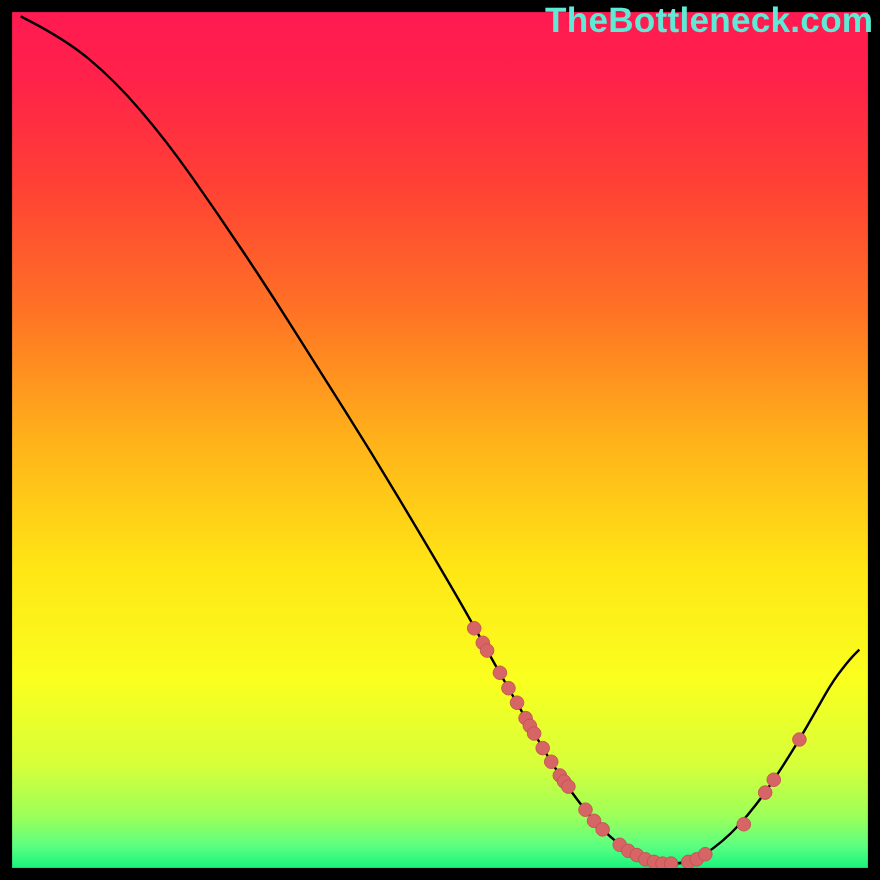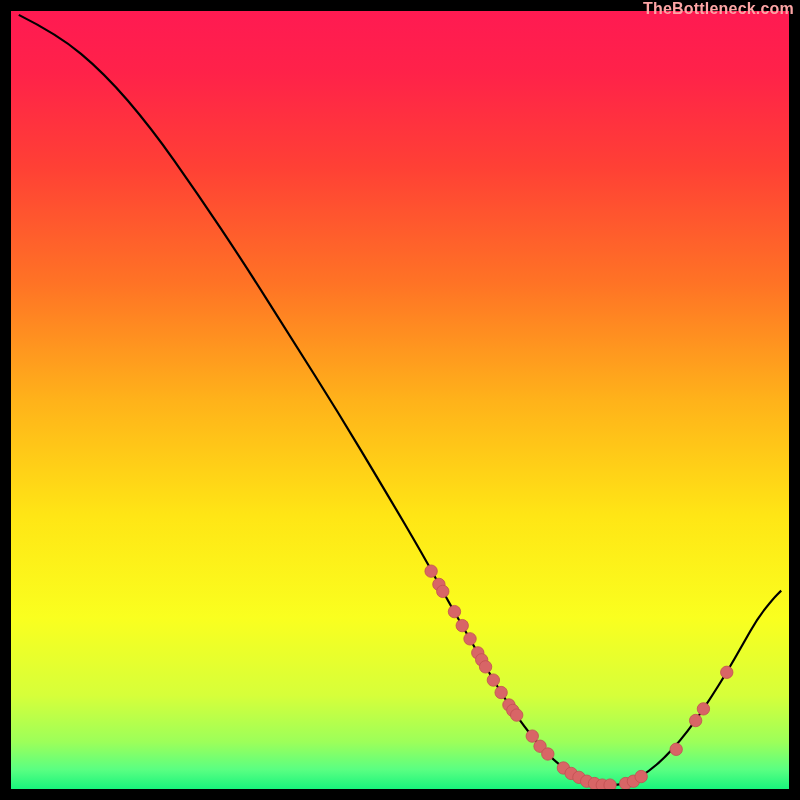--- a/index.html
+++ b/index.html
@@ -16,23 +16,23 @@
     top: 11px;
     width: 778px;
     height: 778px;
     background: #000;
   }
   .watermark {
     position: absolute;
     top: 0px;
     right: 6px;
     font-family: Arial, Helvetica, sans-serif;
-    font-size: 16px;
+    font-size: 32px;
     font-weight: bold;
-    color: #fca5a5;
+    color: #5eead4;
     letter-spacing: 0.2px;
   }
   svg {
     display: block;
   }
 </style>
 </head>
 <body>
 
 <div class="frame">

